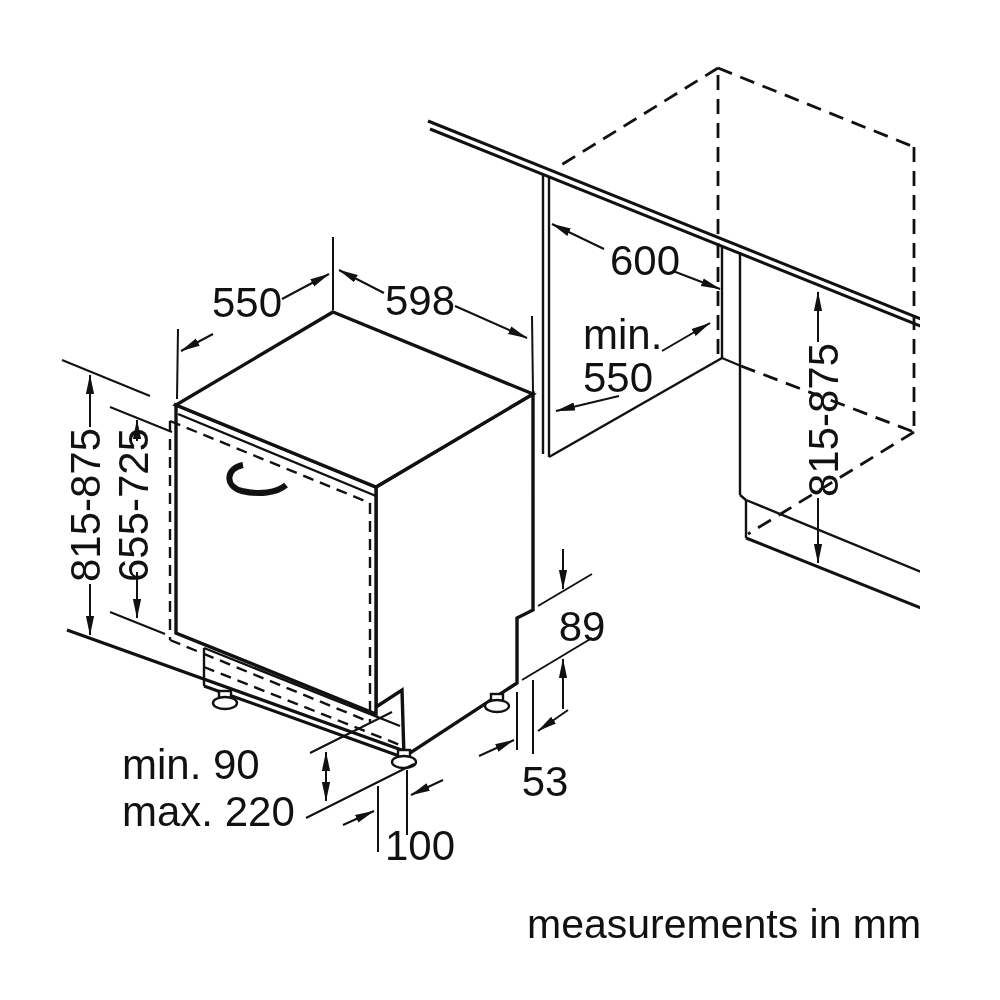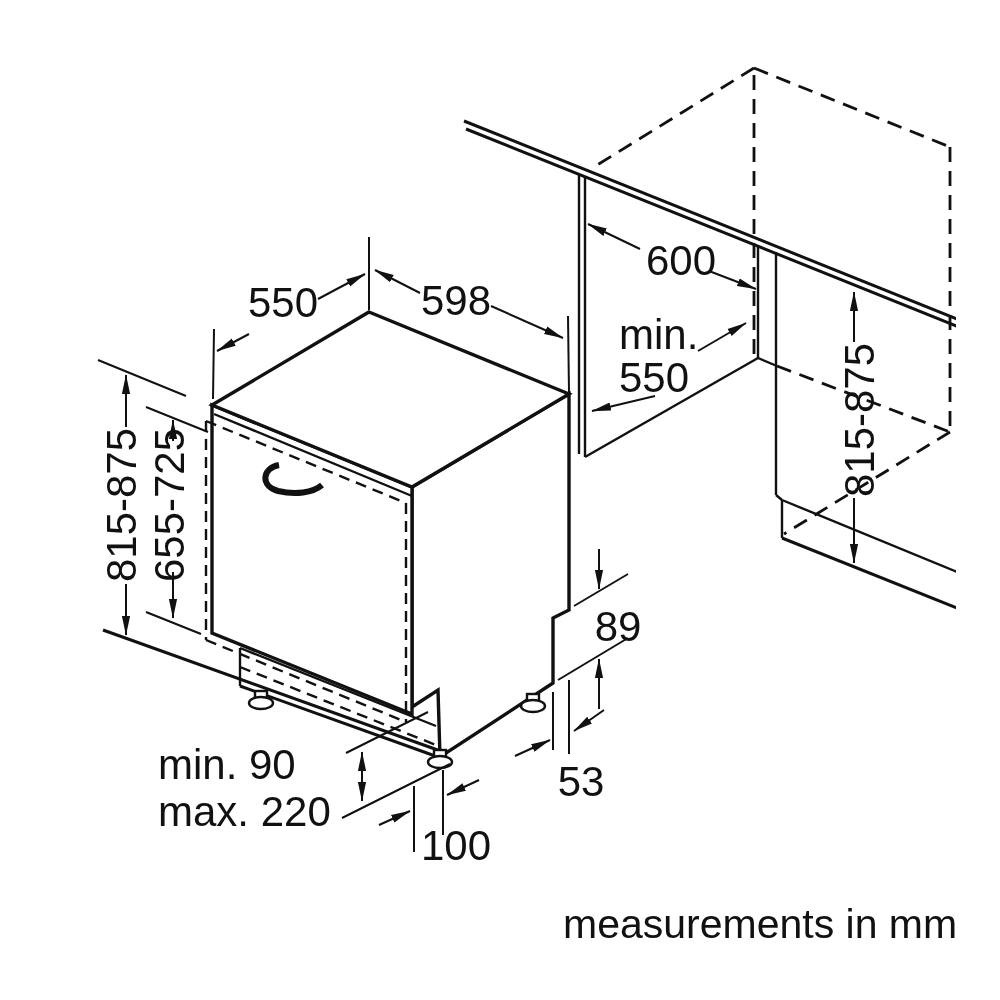--- a/index.html
+++ b/index.html
@@ -1,16 +1,16 @@
 <!DOCTYPE html>
 <html><head>
 <meta charset="utf-8">
 <style>
   html,body{margin:0;padding:0;background:#fff;}
-  .stage{position:relative;width:920px;height:1000px;background:#fff;overflow:hidden;padding-left:36px;}
+  .stage{position:relative;width:920px;height:1000px;background:#fff;overflow:hidden;}
   svg{display:block;}
   .ln{stroke:#111;fill:none;stroke-linecap:butt;stroke-linejoin:miter;}
   .w-thick{stroke-width:3.4;}
   .w-med{stroke-width:2.4;}
   .w-thin{stroke-width:2;}
   .fillw{fill:#fff;}
   .dash-big{stroke-dasharray:15 9;stroke-width:2.8;}
   .dash-sm{stroke-dasharray:11 7;stroke-width:2.4;}
   .dim{stroke-width:2;}
   text{font-family:"Liberation Sans","DejaVu Sans",sans-serif;font-size:42px;fill:#111;}

